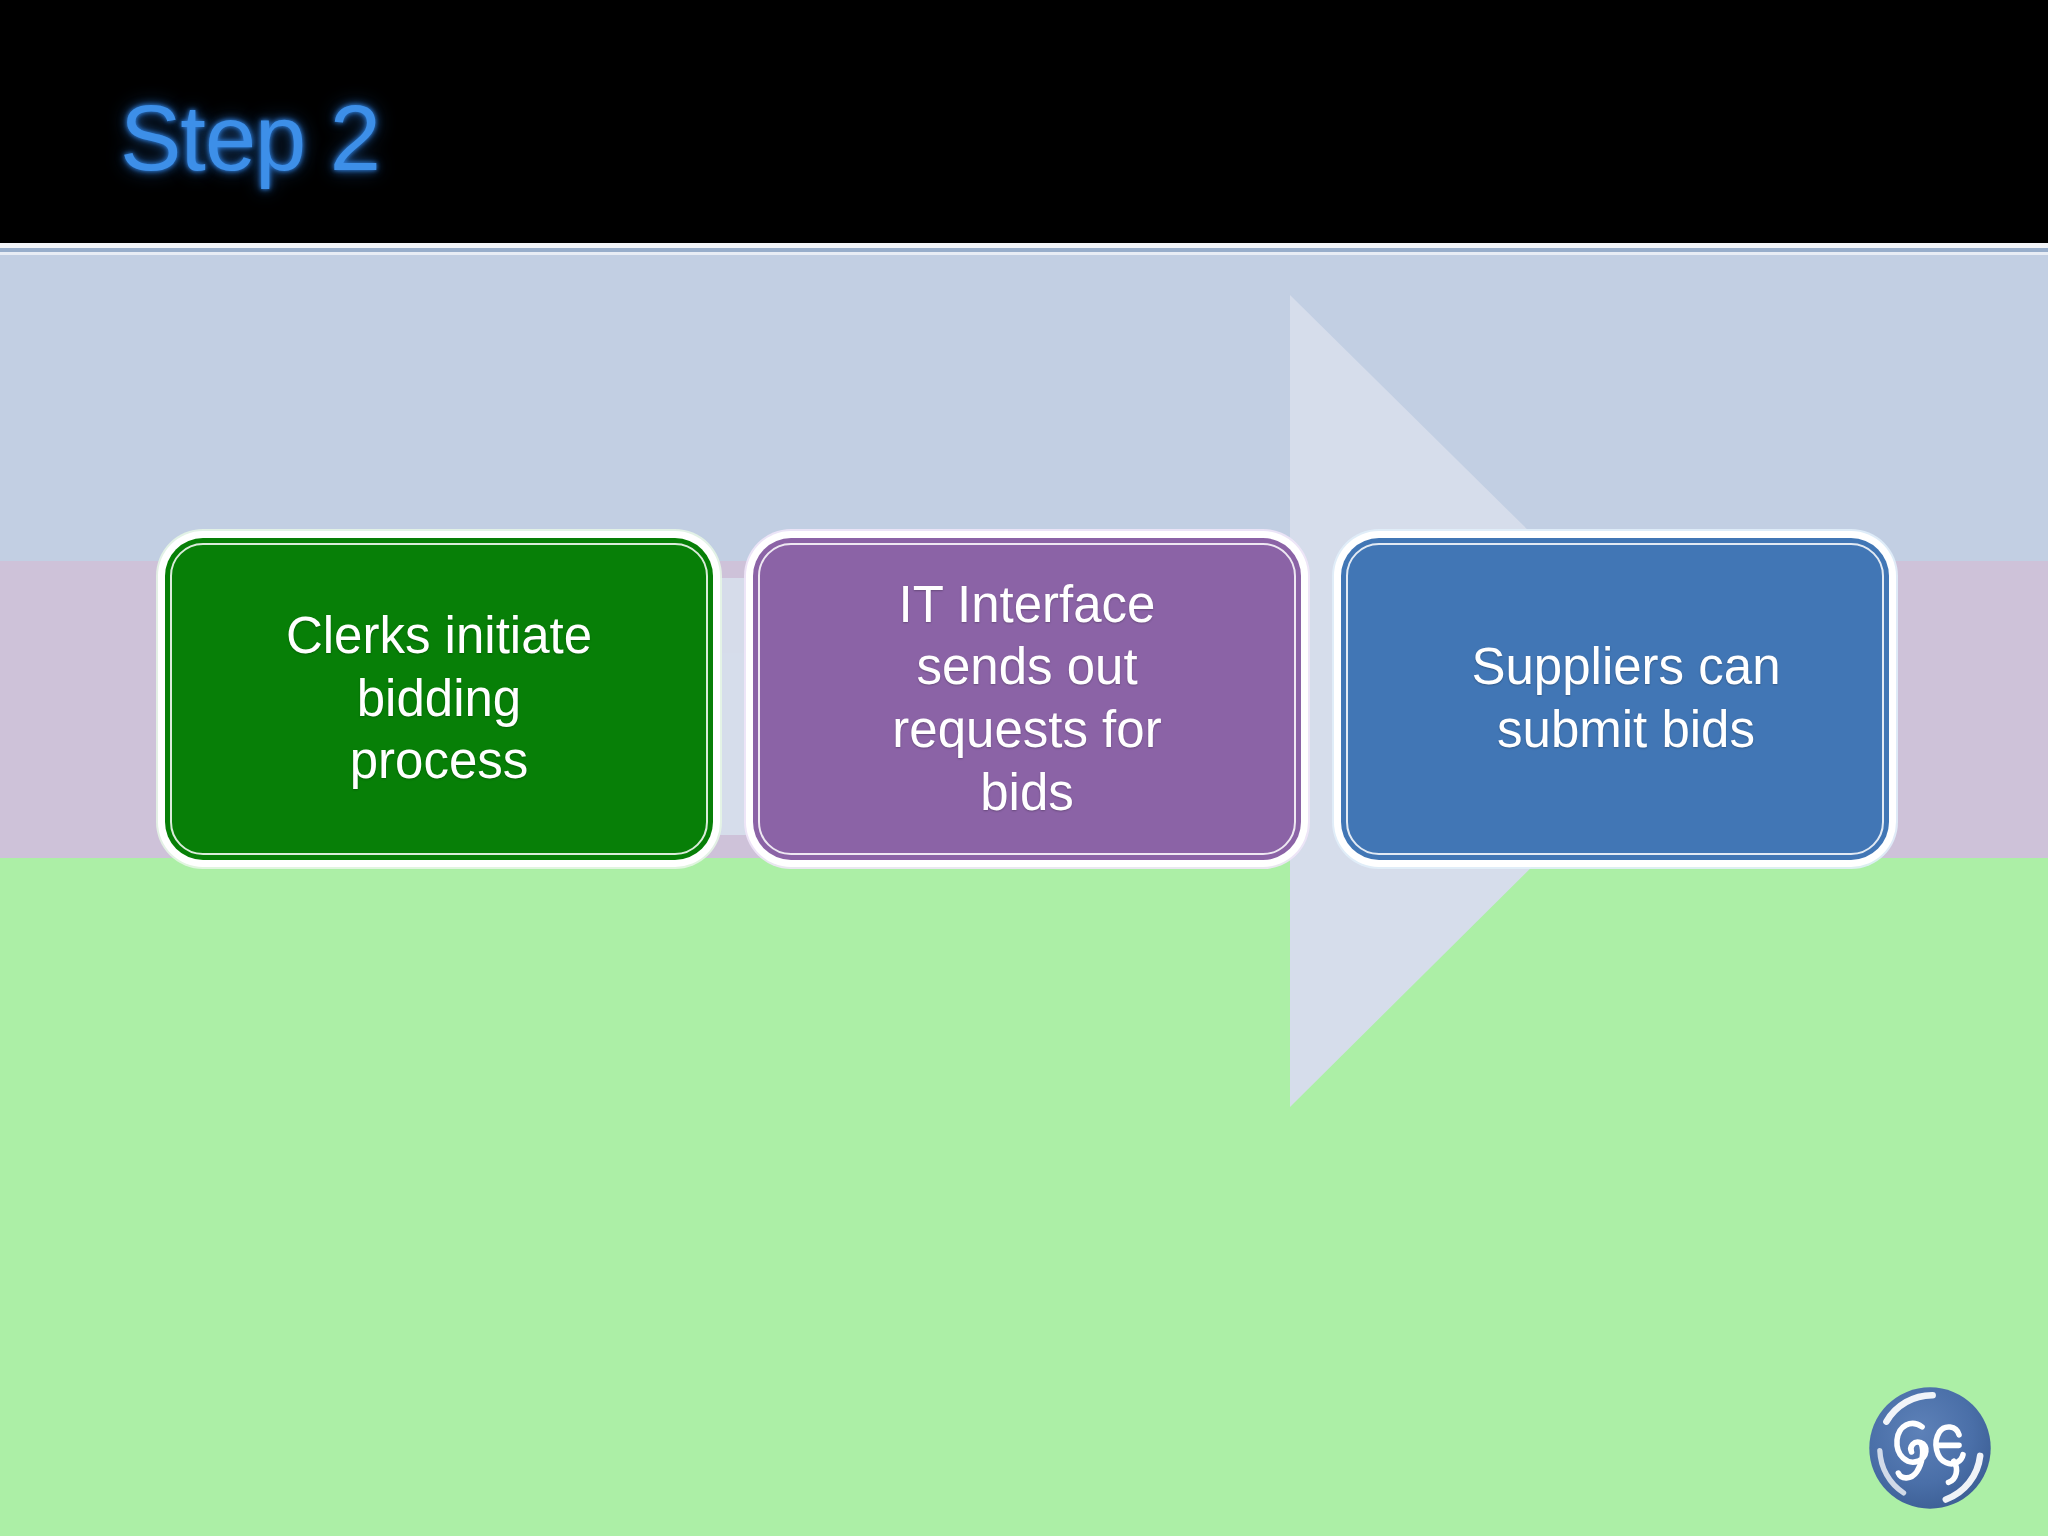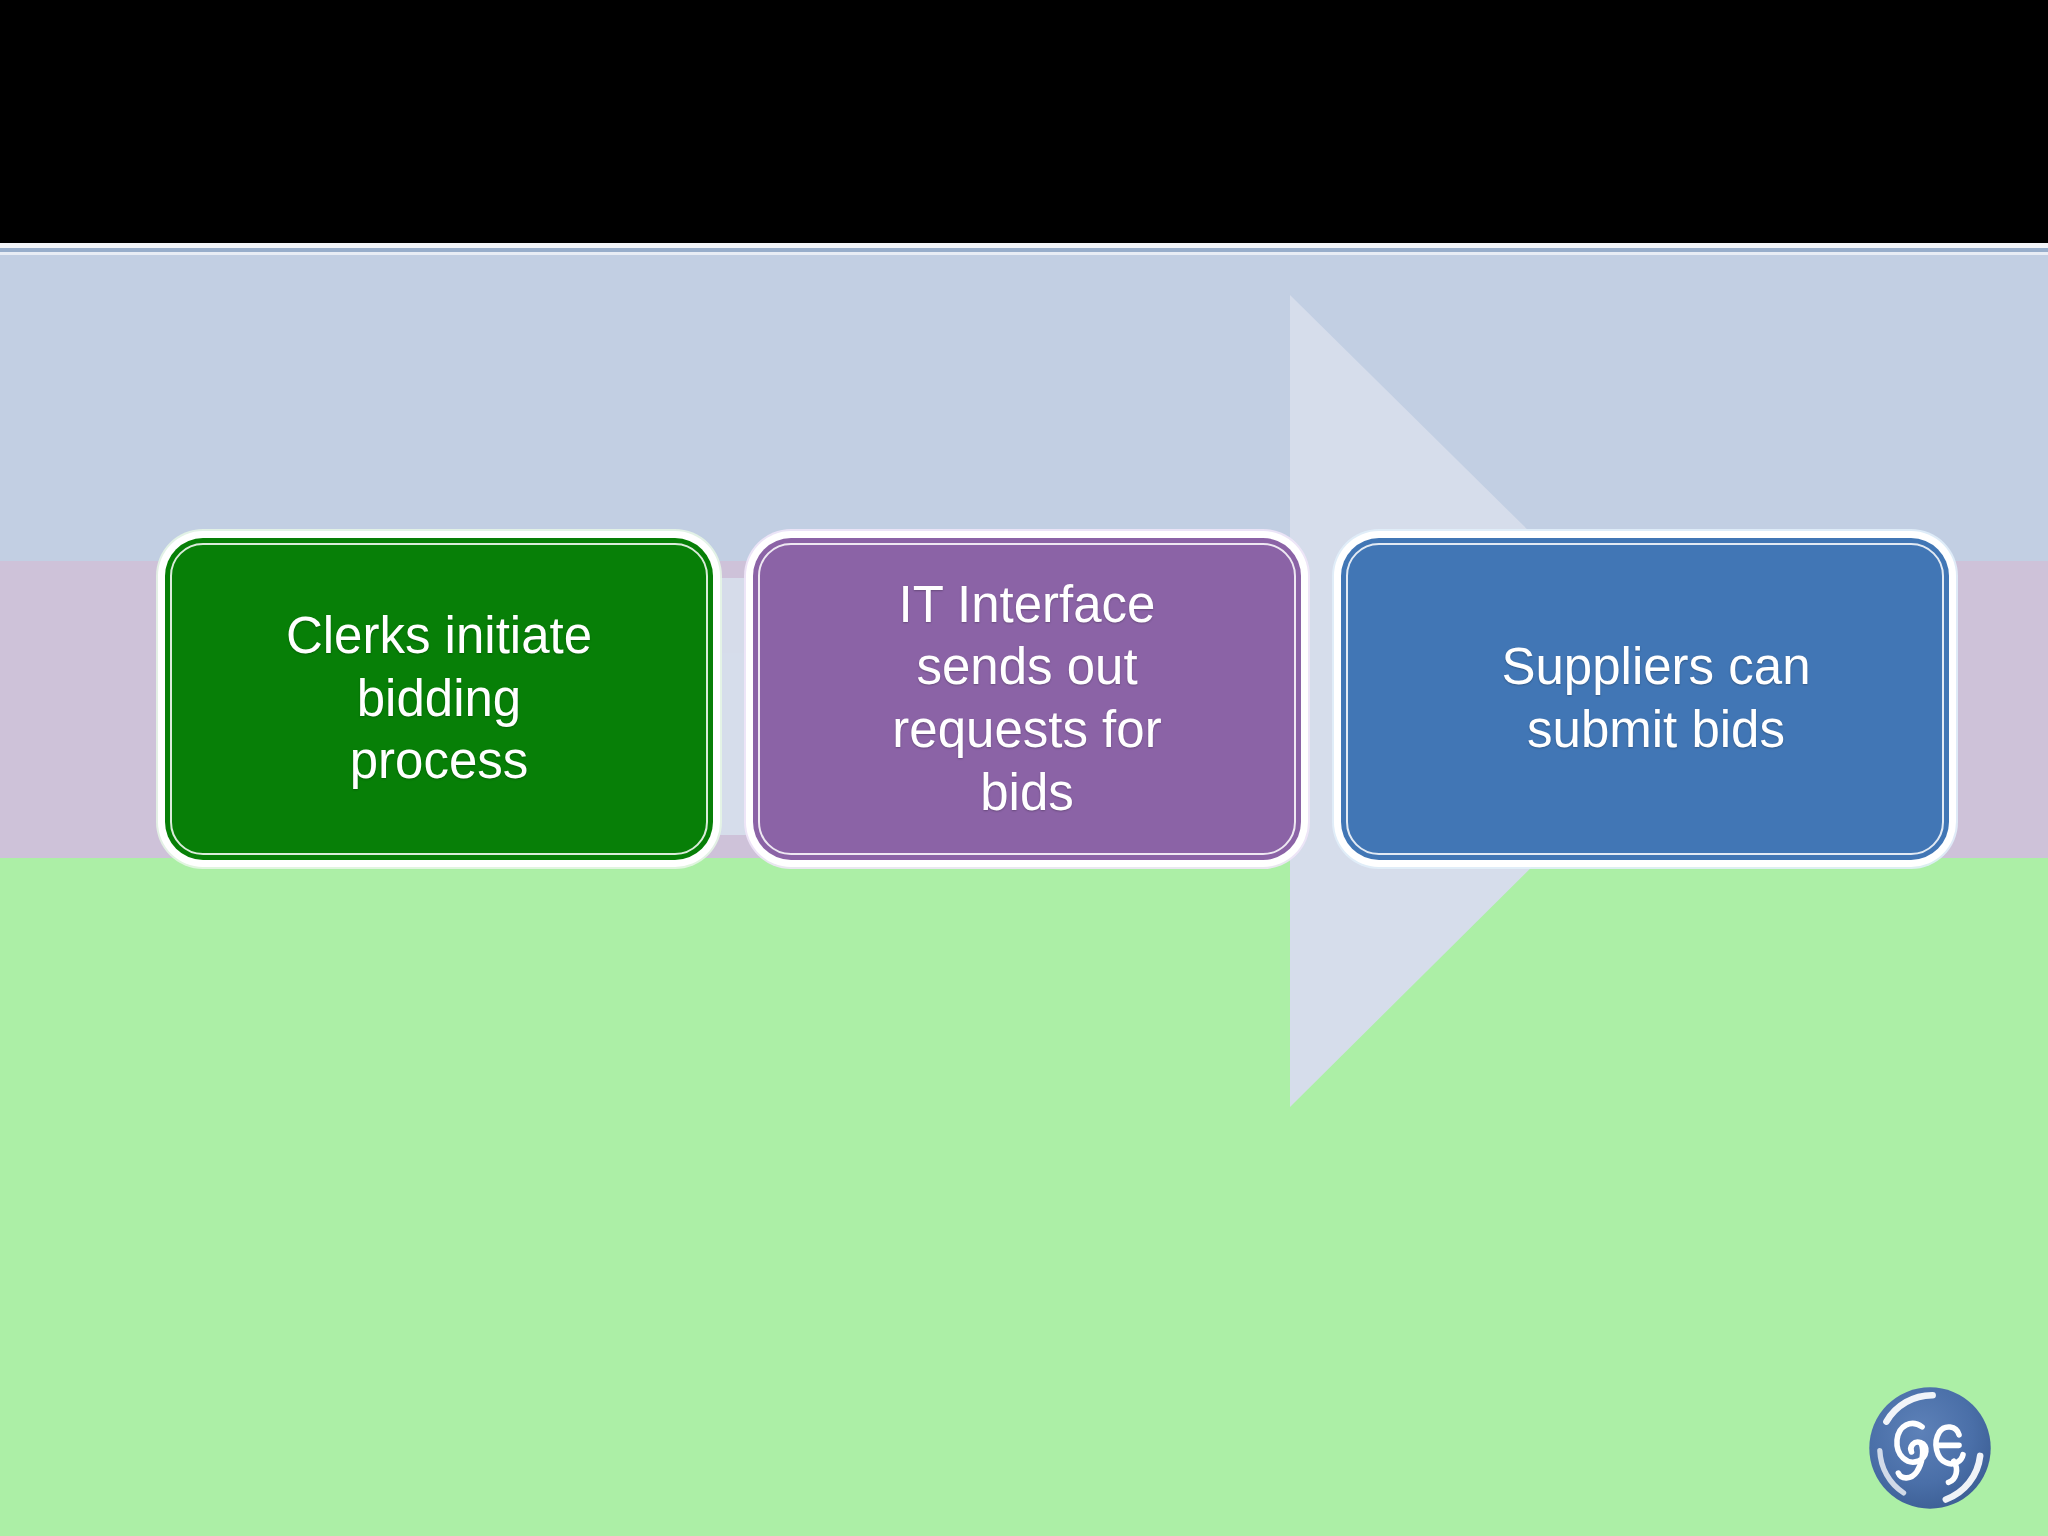--- a/index.html
+++ b/index.html
@@ -123,41 +123,42 @@
   }
   .pbox .txt {
     position: relative;
     z-index: 2;
     white-space: pre-line;
     text-shadow: 0 1px 2px rgba(0,0,0,0.25);
   }
 
   .pbox-1 { left: 165px;  width: 548px;  background: #077f07; }
   .pbox-2 { left: 753px;  width: 548px;  background: #8b63a6; }
-  .pbox-3 { left: 1341px; width: 608px;  background: #4176b5; padding-left: 40px; }
+  .pbox-3 { left: 1341px; width: 548px;  background: #4176b5; padding-left: 40px; }
 
   .pbox-1 { box-shadow: 0 0 0 7px #ffffff, 0 0 0 9px rgba(230,245,230,0.9); text-align: center; }
   .pbox-2 { box-shadow: 0 0 0 7px #ffffff, 0 0 0 9px rgba(240,230,248,0.9); }
   .pbox-3 { box-shadow: 0 0 0 7px #ffffff, 0 0 0 9px rgba(225,238,250,0.9); }
 
   
   .ge-logo {
     position: absolute;
     right: 52px;
     bottom: 22px;
     width: 132px;
     height: 132px;
   }
 </style>
 </head>
 <body>
 
 <div id="slide">
 
   <div class="title-band"></div>
+  <div class="title-text">Step 2</div>
 
   <div class="sep-white"></div>
   <div class="sep-blue"></div>
   <div class="sep-white2"></div>
 
   <div class="band band-blue"></div>
   <div class="band band-mauve"></div>
   <div class="band band-green"></div>
 
   <svg class="arrow-wm" viewBox="0 0 2048 1281" preserveAspectRatio="none">

